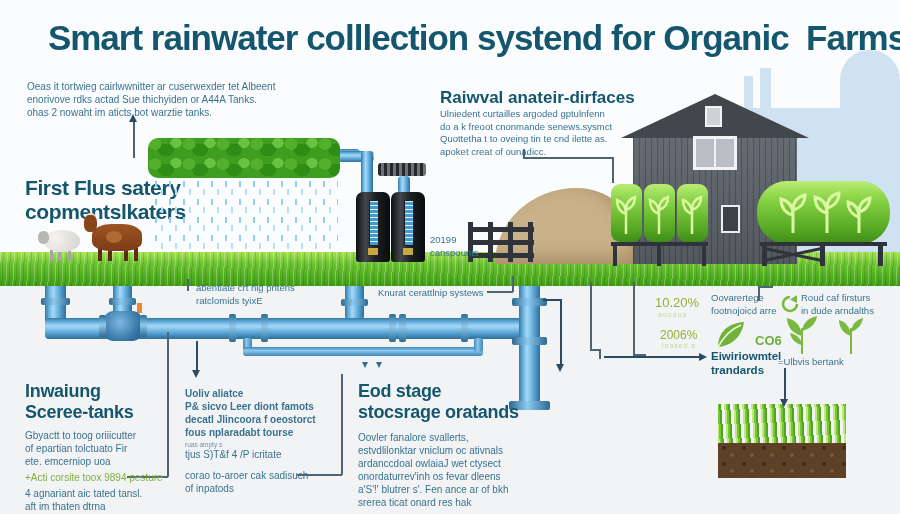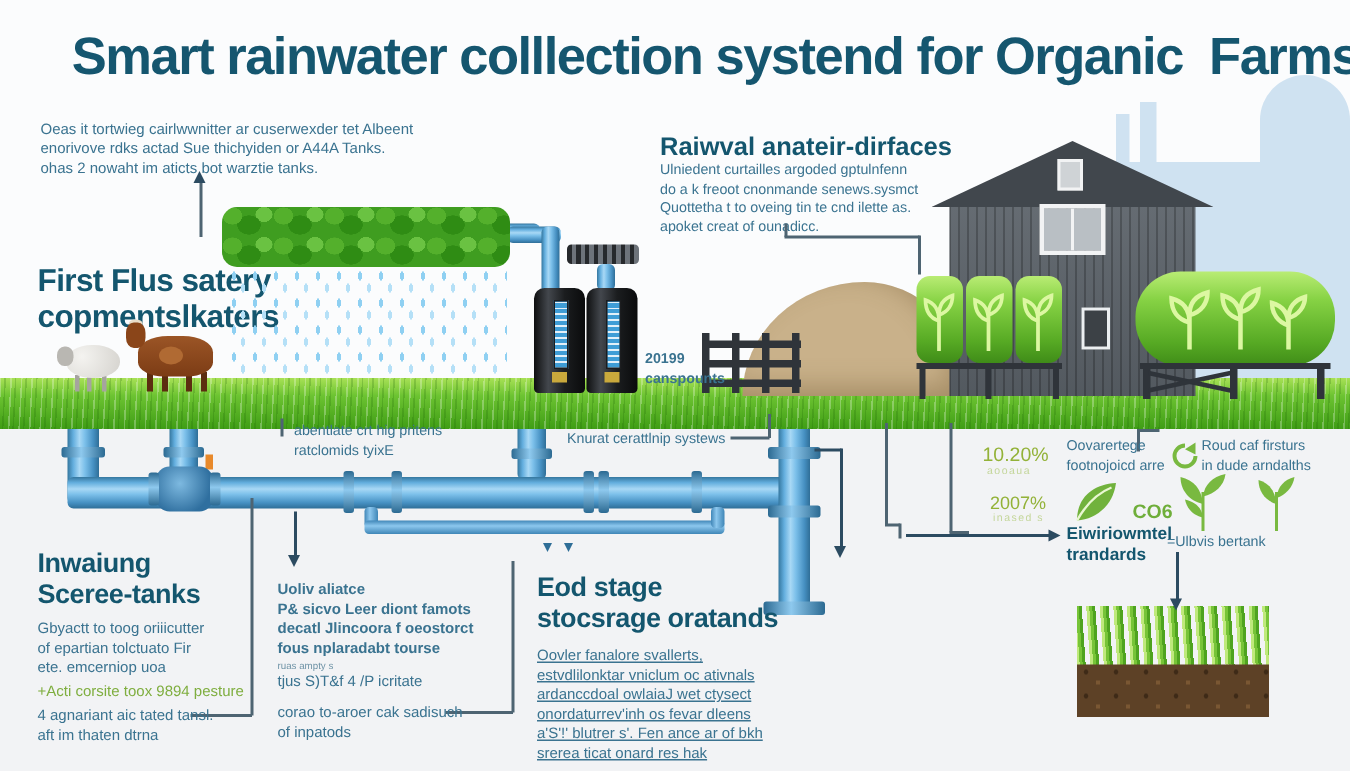--- a/index.html
+++ b/index.html
@@ -166,21 +166,21 @@
   <div class="abs corru" style="left:378px;top:163px;width:48px;height:13px;z-index:3;"></div>
   <div class="abs pipeV" style="left:398px;top:176px;width:12px;height:18px;z-index:3;"></div>
   <div class="abs btank" style="left:356px;top:192px;width:34px;height:70px;z-index:4;">
     <div class="abs gauge" style="left:13px;top:8px;width:8px;height:44px;"></div>
     <div class="abs" style="left:12px;top:56px;width:10px;height:7px;background:#caa93c;"></div>
   </div>
   <div class="abs btank" style="left:391px;top:192px;width:34px;height:70px;z-index:4;">
     <div class="abs gauge" style="left:13px;top:8px;width:8px;height:44px;"></div>
     <div class="abs" style="left:12px;top:56px;width:10px;height:7px;background:#caa93c;"></div>
   </div>
-  <div class="abs teal-xs pre" style="left:430px;top:234px;font-weight:bold;z-index:4;">20199
+  <div class="abs teal-xs pre" style="left:430px;top:234px;font-weight:normal;z-index:4;">20199
 canspounts</div>
 
   <div class="abs grass" style="left:0;top:252px;width:900px;height:34px;z-index:2;"></div>
 
   <div class="abs" style="left:0;top:285px;width:900px;height:229px;background:#f2f3f5;z-index:0;"></div>
 
   <div class="abs pipeV" style="left:45px;top:272px;width:21px;height:64px;z-index:1;"></div>
   <div class="abs pipeV" style="left:113px;top:272px;width:19px;height:46px;z-index:1;"></div>
   <div class="abs pipeV" style="left:345px;top:272px;width:19px;height:48px;z-index:1;"></div>
   <div class="abs flangeV" style="left:41px;top:298px;width:29px;z-index:1;"></div>
@@ -231,21 +231,21 @@
   <div class="abs tri-right" style="left:699px;top:353px;z-index:2;"></div>
   <div class="abs cline" style="left:758px;top:286px;width:1.5px;height:15px;z-index:2;"></div>
   <div class="abs cline" style="left:758px;top:286px;width:15px;height:1.5px;z-index:2;"></div>
   <div class="abs navy" style="left:784px;top:368px;width:1.5px;height:32px;z-index:2;"></div>
   <div class="abs tri-down" style="left:780px;top:399px;z-index:2;"></div>
   <div class="abs cline" style="left:167px;top:332px;width:1.5px;height:145px;z-index:1;"></div>
   <div class="abs cline" style="left:127px;top:476px;width:41px;height:1.5px;z-index:1;"></div>
   <div class="abs cline" style="left:341px;top:374px;width:1.5px;height:101px;z-index:1;"></div>
   <div class="abs cline" style="left:297px;top:474px;width:45px;height:1.5px;z-index:1;"></div>
 
-  <div class="abs" style="left:25px;top:365px;width:150px;z-index:2;">
+  <div class="abs" style="left:25px;top:381px;width:150px;z-index:2;">
     <div class="col-h pre">Inwaiung
 Sceree-tanks</div>
     <div class="teal-sm pre" style="margin-top:6px;">Gbyactt to toog oriiicutter
 of epartian tolctuato Fir
 ete. emcerniop uoa</div>
     <div class="green-line" style="margin-top:3px;">+Acti corsite toox 9894 pesture</div>
     <div class="teal-sm pre" style="margin-top:3px;">4 agnariant aic tated tansl.
 aft im thaten dtrna</div>
   </div>
 
@@ -256,41 +256,41 @@
 fous nplaradabt tourse</div>
     <div style="color:#6f93a6;font-size:6.5px;line-height:7px;margin-top:2px;">ruas ampty s</div>
     <div class="teal-sm">tjus S)T&amp;f 4 /P icritate</div>
     <div class="teal-sm pre" style="margin-top:8px;">corao to-aroer cak sadisuch
 of inpatods</div>
   </div>
 
   <div class="abs" style="left:358px;top:381px;width:165px;z-index:2;">
     <div class="col-h pre">Eod stage
 stocsrage oratands</div>
-    <div class="teal-sm pre" style="margin-top:8px;text-decoration:underline;">Oovler fanalore svallerts,
+    <div class="teal-sm pre" style="margin-top:8px;">Oovler fanalore svallerts,
 estvdlilonktar vniclum oc ativnals
 ardanccdoal owlaiaJ wet ctysect
 onordaturrev'inh os fevar dleens
 a'S'!' blutrer s'. Fen ance ar of bkh
 srerea ticat onard res hak</div>
   </div>
 
 
   <div class="abs stat-val" style="left:655px;top:295px;z-index:2;">10.20%</div>
   <div class="abs stat-sub" style="left:658px;top:311px;z-index:2;">aooaua</div>
   <div class="abs teal-xs pre" style="left:711px;top:292px;width:80px;z-index:2;">Oovarertege
 footnojoicd arre</div>
   <svg class="abs" style="left:781px;top:294px;z-index:2;" width="18" height="22" viewBox="0 0 18 22">
     <path d="M9 3 a7 7 0 1 0 7 7" fill="none" stroke="#79b940" stroke-width="2.6"></path>
     <path d="M16 1 L16 9 L9 5.5 Z" fill="#79b940"></path>
   </svg>
   <div class="abs teal-xs pre" style="left:801px;top:292px;width:95px;z-index:2;">Roud caf firsturs
 in dude arndalths</div>
 
-  <div class="abs stat-val" style="left:660px;top:328px;font-size:12px;z-index:2;">2007%</div>
+  <div class="abs stat-val" style="left:660px;top:328px;font-size:12px;z-index:2;">2006%</div>
   <div class="abs stat-sub" style="left:662px;top:342px;z-index:2;">inased s</div>
   <svg class="abs" style="left:711px;top:318px;z-index:2;" width="36" height="32" viewBox="0 0 36 32">
     <path d="M7 29 C7 14 17 5 33 4 C31 19 20 28 7 29 Z" fill="#71b23c"></path>
     <path d="M7 29 C12 20 20 11 30 7" stroke="#e9f7d2" stroke-width="1.6" fill="none"></path>
   </svg>
   <div class="abs" style="left:755px;top:333px;color:#6fae3a;font-weight:bold;font-size:13px;z-index:2;">CO6</div>
   <div class="abs h-dark pre" style="left:711px;top:350px;font-size:11.5px;line-height:13.5px;z-index:2;">Eiwiriowmtel
 trandards</div>
 
   <svg class="abs" style="left:781px;top:316px;z-index:2;" width="42" height="38" viewBox="0 0 42 38">

